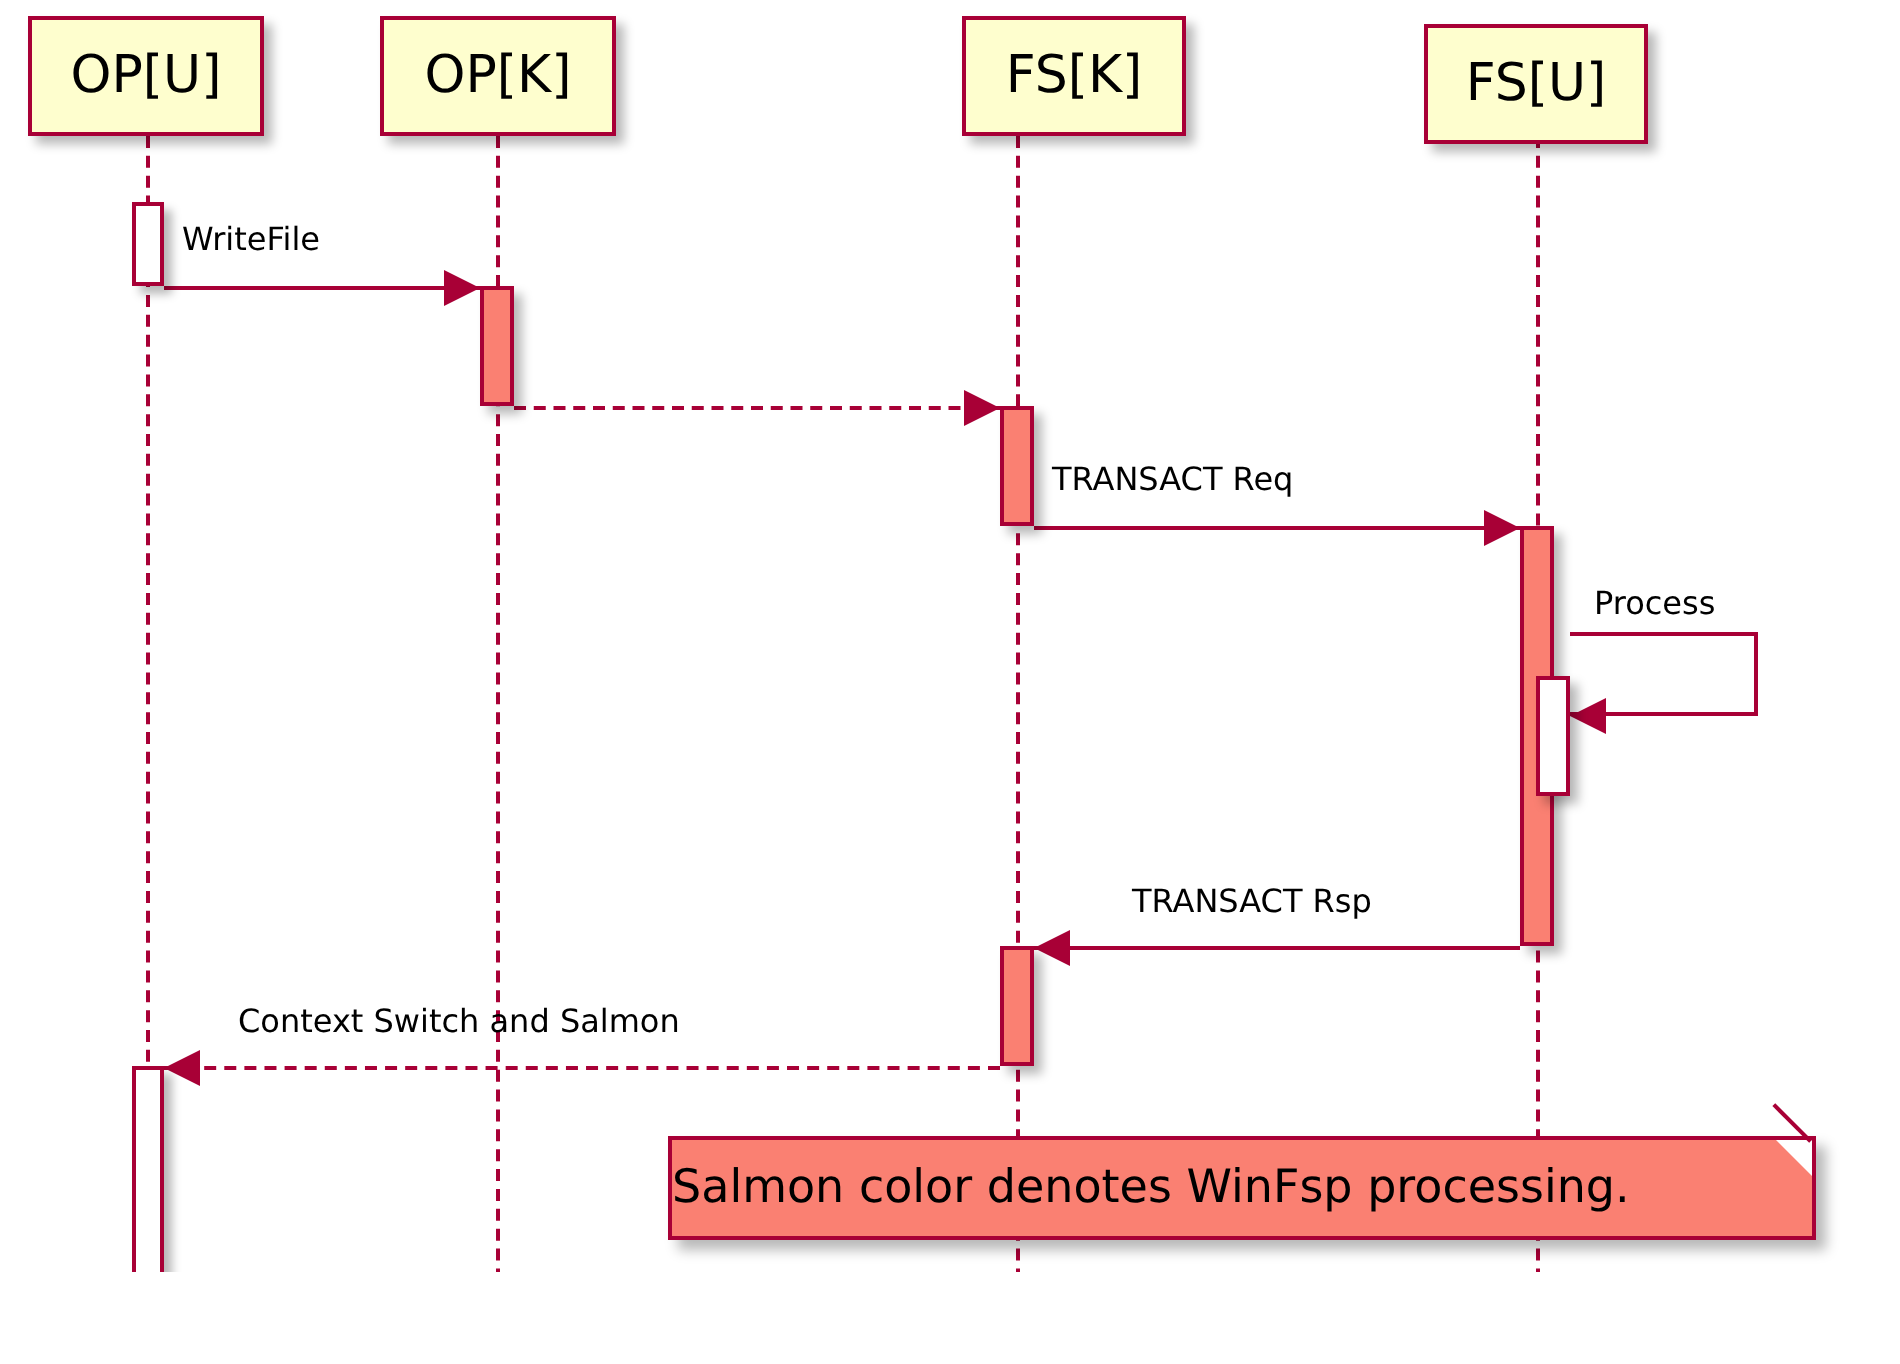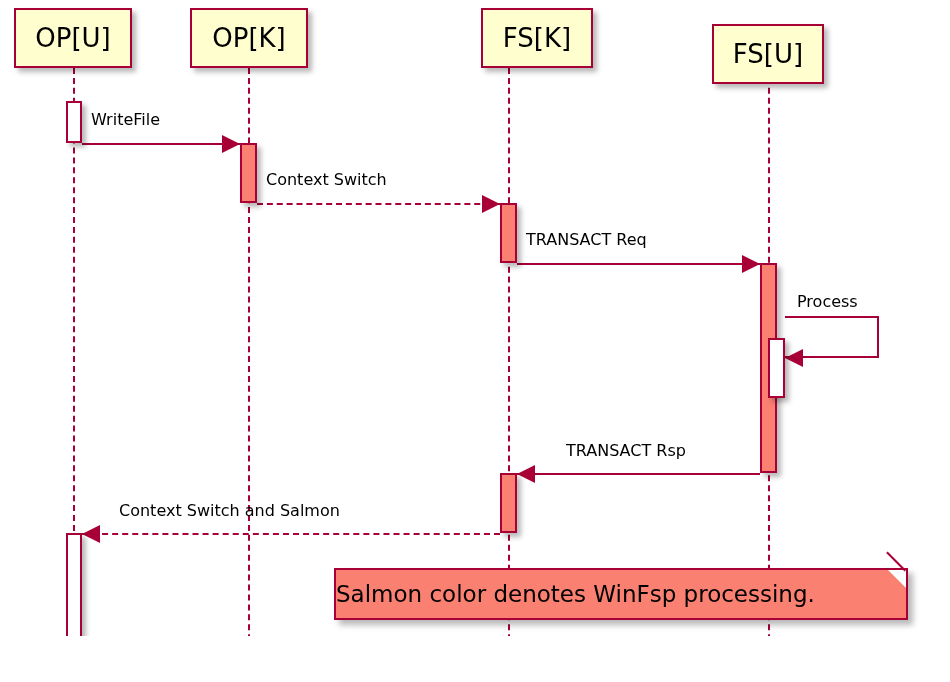--- a/index.html
+++ b/index.html
@@ -139,39 +139,38 @@
 
   <div class="participant" style="left:14px; top:8px; width:118px; height:60px;">
     <span class="participant-label">OP[U]</span>
   </div>
   <div class="participant" style="left:190px; top:8px; width:118px; height:60px;">
     <span class="participant-label">OP[K]</span>
   </div>
   <div class="participant" style="left:452px; top:8px; width:112px; height:60px;margin-left:29px;">
     <span class="participant-label">FS[K]</span>
   </div>
-  <div class="participant" style="left:712px; top:24px; width:112px; height:60px;">
+  <div class="participant" style="left:712px; top:12px; width:112px; height:60px;">
     <span class="participant-label">FS[U]</span>
   </div>
 
   <div class="activation white" style="left:66px; top:101px; width:16px; height:42px;"></div>
   <div class="activation salmon" style="left:240px; top:143px; width:17px; height:60px;"></div>
   <div class="activation salmon" style="left:500px; top:203px; width:17px; height:60px;"></div>
   <div class="activation salmon" style="left:760px; top:263px; width:17px; height:210px;"></div>
   <div class="activation white nested" style="left:768px; top:338px; width:17px; height:60px;"></div>
   <div class="activation salmon" style="left:500px; top:473px; width:17px; height:60px;"></div>
   <div class="activation white" style="left:66px; top:533px; width:16px; height:110px;"></div>
 
   <div class="msg-line solid" style="left:82px; top:143px; width:158px;"></div>
   <div class="arrowhead right" style="left:222px; top:135px;"></div>
   <div class="msg-label" style="left:91px; top:112px;">WriteFile</div>
 
   <div class="msg-line dashed" style="left:257px; top:203px; width:243px;"></div>
   <div class="arrowhead right" style="left:482px; top:195px;"></div>
-  <div class="msg-label" style="left:266px; top:172px;">Context Switch</div>
 
   <div class="msg-line solid" style="left:517px; top:263px; width:243px;"></div>
   <div class="arrowhead right" style="left:742px; top:255px;"></div>
   <div class="msg-label" style="left:526px; top:232px;">TRANSACT Req</div>
 
   <div class="selfmsg" style="left:785px; top:316px; width:94px; height:42px;"></div>
   <div class="arrowhead left" style="left:785px; top:349px;"></div>
   <div class="msg-label" style="left:797px; top:294px;">Process</div>
 
   <div class="msg-line solid" style="left:517px; top:473px; width:243px;"></div>

